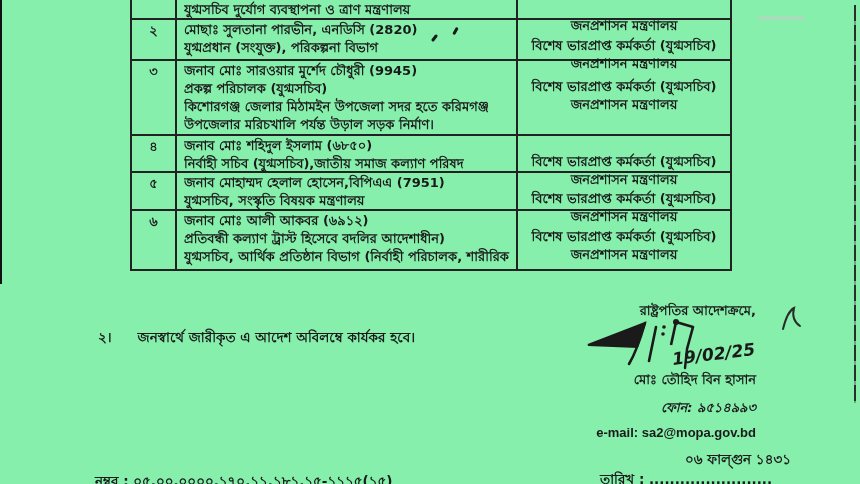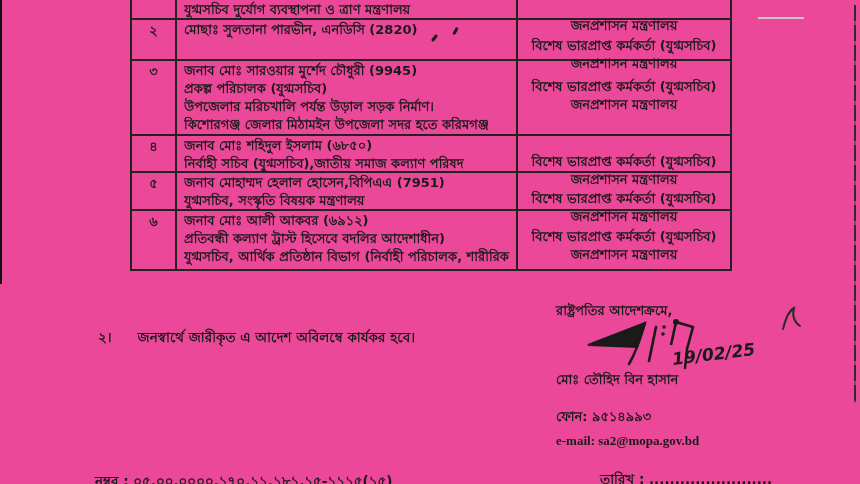--- a/index.html
+++ b/index.html
@@ -1,19 +1,19 @@
 <!DOCTYPE html>
 <html><head>
 <meta charset="utf-8">
 <style>
   html,body{margin:0;padding:0;background:#e8e8e8;}
   #page{
     position:relative;
     width:860px;height:484px;
-    background:#ec4899;
+    background:#86efac;
     overflow:hidden;
     font-family:"DejaVu Sans","Liberation Sans",sans-serif;
     color:#1a1a1a;
   }
   
   .otable{
     position:absolute;left:130px;top:0;width:602px;
     border-left:2px solid #222;border-right:2px solid #222;
     box-sizing:border-box;
   }
@@ -25,26 +25,26 @@
   }
   .cell{box-sizing:border-box;font-size:13px;font-weight:700;line-height:18px;}
   .cell.serial{border-right:2px solid #222;text-align:center;padding-top:2px;}
   .cell.desc{border-right:2px solid #222;padding:1px 6px 0 7px;text-align:left;}
   .cell.post{text-align:center;padding-top:17px;}
   .r1{height:20px;} .r2{height:41px;} .r3{height:75px;} .r4{height:37px;} .r5{height:38px;} .r6{height:60px;}
   .line{white-space:nowrap;overflow:hidden;}
   
   .clause{position:absolute;left:98px;top:283px;font-size:13.5px;font-weight:700;margin-top:44px;}
   .clause .num{margin-right:26px;}
-  .sigcol{position:absolute;left:556px;width:200px;text-align:left;font-size:13px;font-weight:700;}
+  .sigcol{position:absolute;left:556px;width:200px;text-align:right;font-size:13px;font-weight:700;}
   .byorder{top:301px;}
   .signame{top:370px;}
   .sigdesig{top:390px;}
-  .sigphone{top:407px;}
-  .sigemail{top:425px;font-family:Liberation Serif, serif;font-weight:700;margin-top:8px;}
+  .sigphone{top:398px;font-style:italic;}
+  .sigemail{top:425px;font-family:Liberation Sans, sans-serif;font-weight:700;}
   .bdate{position:absolute;left:668px;top:449px;width:140px;text-align:center;font-size:13.5px;font-weight:700;}
   .memo{position:absolute;left:95px;top:471px;font-size:13.5px;font-weight:700;white-space:nowrap;}
   .datelabel{position:absolute;left:600px;top:469px;font-size:13.5px;font-weight:700;white-space:nowrap;}
   
   .sig-svg{position:absolute;left:585px;top:318px;}
   .hand{font-family:"DejaVu Sans",sans-serif;font-style:italic;font-weight:700;}
   .check-svg{position:absolute;left:779px;top:305px;}
   .pen-tick{position:absolute;width:3px;height:8px;background:#1a1a1a;border-radius:2px;}
   .tick1{left:433px;top:34px;transform:rotate(38deg);}
   .tick2{left:454px;top:27px;transform:rotate(30deg);}
@@ -73,34 +73,35 @@
       </div>
       <div class="cell post">
         <div class="line">জনপ্রশাসন মন্ত্রণালয়</div>
       </div>
     </div>
 
     <div class="trow r2">
       <div class="cell serial">২</div>
       <div class="cell desc">
         <div class="line">মোছাঃ সুলতানা পারভীন, এনডিসি (2820)</div>
+        <div class="line">যুগ্মপ্রধান (সংযুক্ত), পরিকল্পনা বিভাগ</div>
       </div>
       <div class="cell post">
         <div class="line">বিশেষ ভারপ্রাপ্ত কর্মকর্তা (যুগ্মসচিব)</div>
         <div class="line">জনপ্রশাসন মন্ত্রণালয়</div>
       </div>
     </div>
 
     <div class="trow r3">
       <div class="cell serial">৩</div>
       <div class="cell desc">
         <div class="line">জনাব মোঃ সারওয়ার মুর্শেদ চৌধুরী (9945)</div>
         <div class="line">প্রকল্প পরিচালক (যুগ্মসচিব)</div>
+        <div class="line">কিশোরগঞ্জ জেলার মিঠামইন উপজেলা সদর হতে করিমগঞ্জ</div>
         <div class="line">উপজেলার মরিচখালি পর্যন্ত উড়াল সড়ক নির্মাণ।</div>
-        <div class="line">কিশোরগঞ্জ জেলার মিঠামইন উপজেলা সদর হতে করিমগঞ্জ</div>
       </div>
       <div class="cell post">
         <div class="line">বিশেষ ভারপ্রাপ্ত কর্মকর্তা (যুগ্মসচিব)</div>
         <div class="line">জনপ্রশাসন মন্ত্রণালয়</div>
       </div>
     </div>
 
     <div class="trow r4">
       <div class="cell serial">৪</div>
       <div class="cell desc">
@@ -162,16 +163,17 @@
   </svg>
 
   <svg class="check-svg" width="26" height="28" viewBox="0 0 26 28">
     <path d="M4,24 C7,12 11,5 15,3 C13,11 15,17 21,21" fill="none" stroke="#2a2a2a" stroke-width="2" stroke-linecap="round"></path>
   </svg>
 
   <div class="sigcol signame">মোঃ তৌহিদ বিন হাসান</div>
   <div class="sigcol sigphone">ফোন: ৯৫১৪৯৯৩</div>
   <div class="sigcol sigemail">e-mail: sa2@mopa.gov.bd</div>
 
+  <div class="bdate">০৬ ফাল্গুন ১৪৩১</div>
   <div class="memo">নম্বর : ০৫.০০.০০০০.১৭০.১১.১৮১.১৫-১১১৫(১৫)</div>
   <div class="datelabel">তারিখ : ........................</div>
 
 </div>
 
 </body></html>

